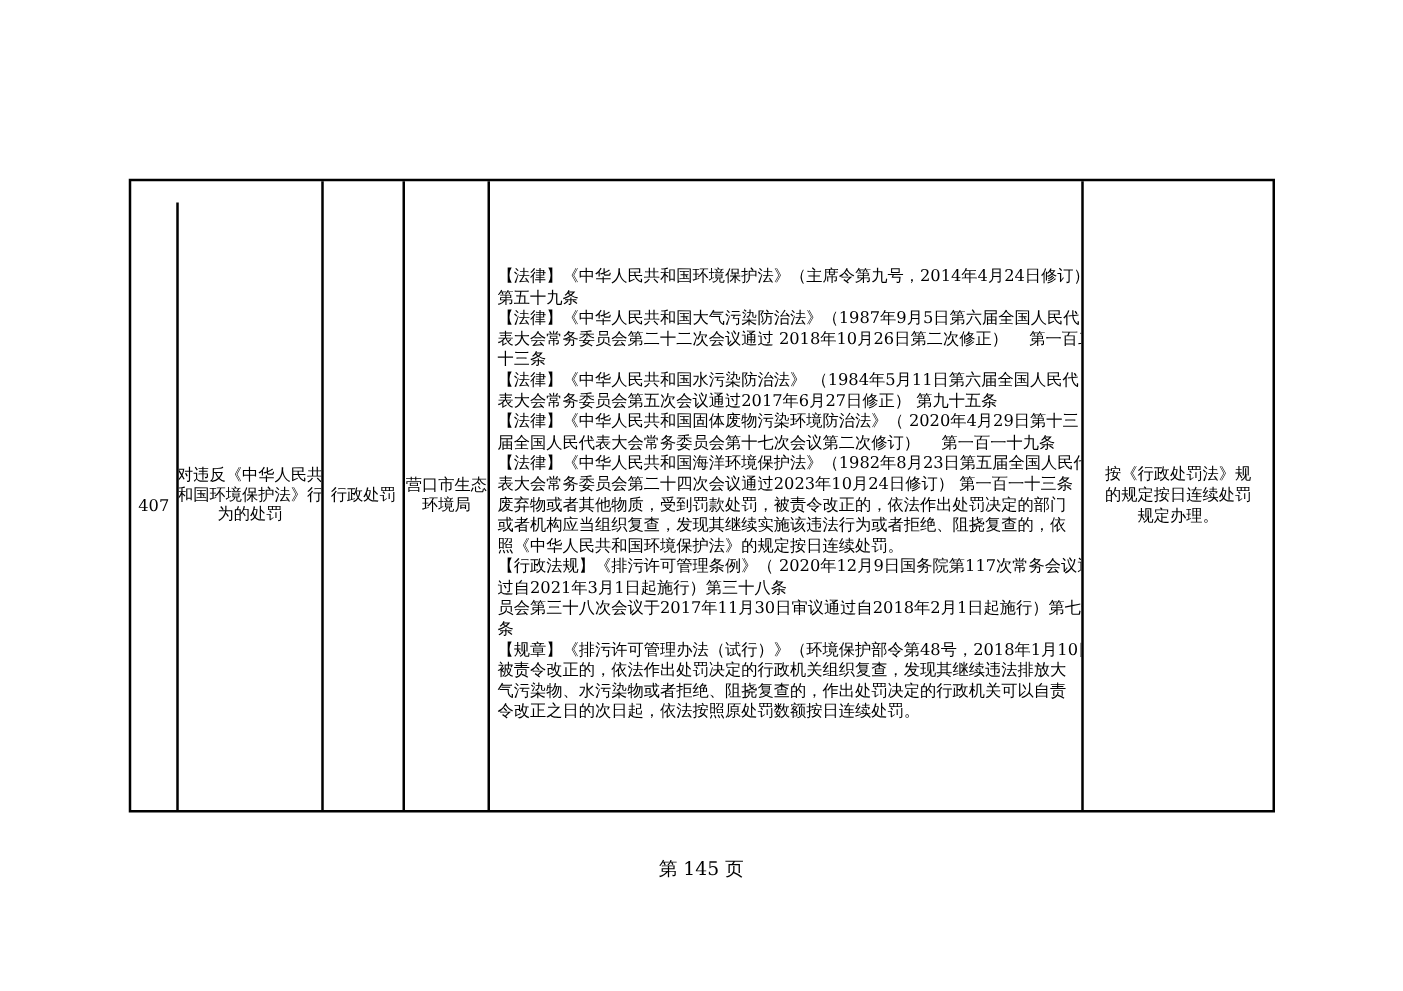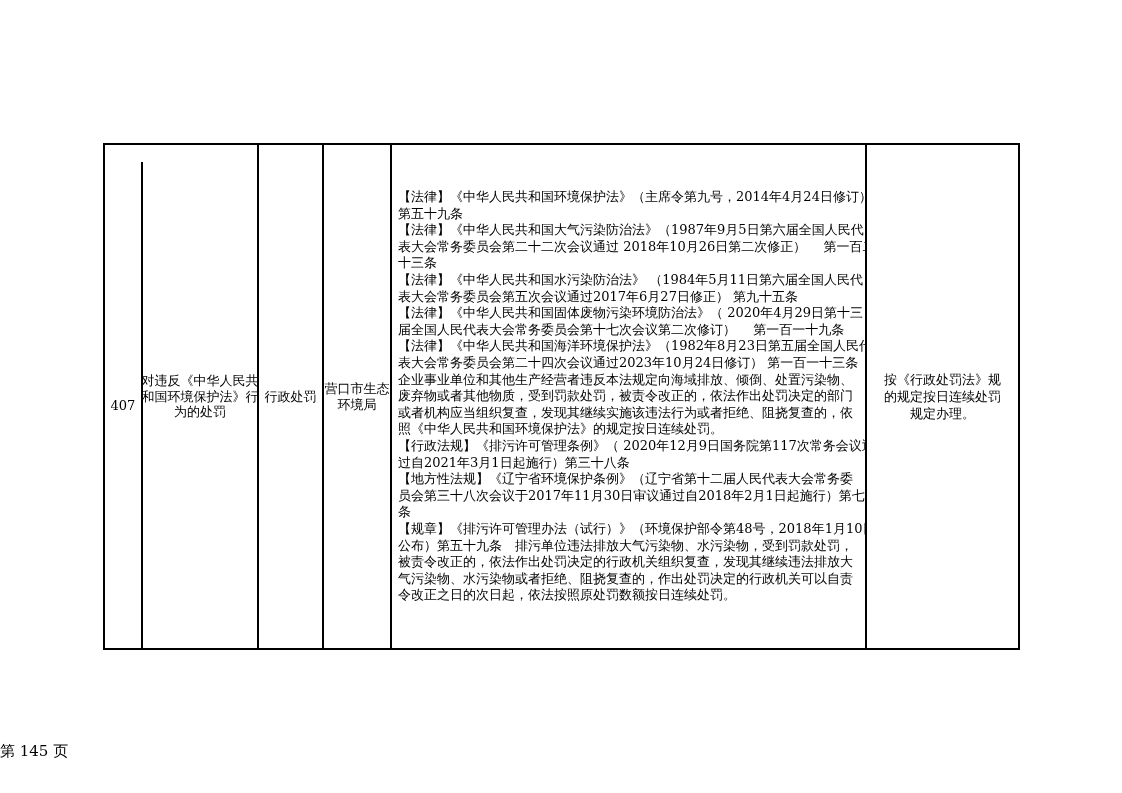--- a/index.html
+++ b/index.html
@@ -46,22 +46,23 @@
     align-items: flex-start;
     justify-content: center;
     text-align: left;
     padding-left: 6px;
     line-height: 16.6px;
   }
   .col-procedure { line-height: 17px; }
   .tline { white-space: nowrap; }
   .footer {
     position: absolute;
-    left: 0; top: 740px;
+    left: 0; top: 684px;
     width: 100%;
+    text-align: center;
     font-size: 15px;
     line-height: 22px;
   }
 </style>
 </head>
 <body>
 
 <div class="page">
 
   <div class="doc-table">
@@ -86,31 +87,28 @@
         <div class="tline">第五十九条</div>
         <div class="tline">【法律】《中华人民共和国大气污染防治法》（1987年9月5日第六届全国人民代</div>
         <div class="tline">表大会常务委员会第二十二次会议通过 2018年10月26日第二次修正）　 第一百二</div>
         <div class="tline">十三条</div>
         <div class="tline">【法律】《中华人民共和国水污染防治法》 （1984年5月11日第六届全国人民代</div>
         <div class="tline">表大会常务委员会第五次会议通过2017年6月27日修正） 第九十五条</div>
         <div class="tline">【法律】《中华人民共和国固体废物污染环境防治法》（ 2020年4月29日第十三</div>
         <div class="tline">届全国人民代表大会常务委员会第十七次会议第二次修订）　 第一百一十九条</div>
         <div class="tline">【法律】《中华人民共和国海洋环境保护法》（1982年8月23日第五届全国人民代</div>
         <div class="tline">表大会常务委员会第二十四次会议通过2023年10月24日修订） 第一百一十三条</div>
-        <div class="tline">企业事业单位和其他生产经营者违反本法规定向海域排放、倾倒、处置污染物、</div>
         <div class="tline">废弃物或者其他物质，受到罚款处罚，被责令改正的，依法作出处罚决定的部门</div>
         <div class="tline">或者机构应当组织复查，发现其继续实施该违法行为或者拒绝、阻挠复查的，依</div>
         <div class="tline">照《中华人民共和国环境保护法》的规定按日连续处罚。</div>
         <div class="tline">【行政法规】《排污许可管理条例》（ 2020年12月9日国务院第117次常务会议通</div>
         <div class="tline">过自2021年3月1日起施行）第三十八条</div>
-        <div class="tline">【地方性法规】《辽宁省环境保护条例》（辽宁省第十二届人民代表大会常务委</div>
         <div class="tline">员会第三十八次会议于2017年11月30日审议通过自2018年2月1日起施行）第七十</div>
         <div class="tline">条</div>
         <div class="tline">【规章】《排污许可管理办法（试行）》（环境保护部令第48号，2018年1月10日</div>
-        <div class="tline">公布）第五十九条　排污单位违法排放大气污染物、水污染物，受到罚款处罚，</div>
         <div class="tline">被责令改正的，依法作出处罚决定的行政机关组织复查，发现其继续违法排放大</div>
         <div class="tline">气污染物、水污染物或者拒绝、阻挠复查的，作出处罚决定的行政机关可以自责</div>
         <div class="tline">令改正之日的次日起，依法按照原处罚数额按日连续处罚。</div>
       </div>
 
     <div class="cell col-procedure">
         <div class="tline">按《行政处罚法》规</div>
         <div class="tline">的规定按日连续处罚</div>
         <div class="tline">规定办理。</div>
       </div>

